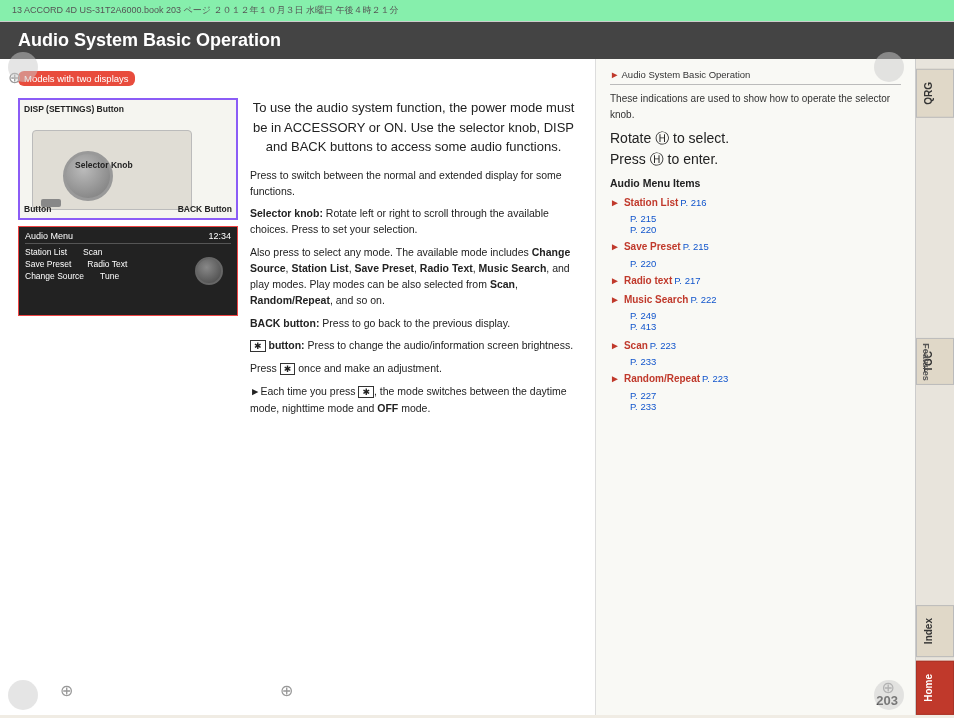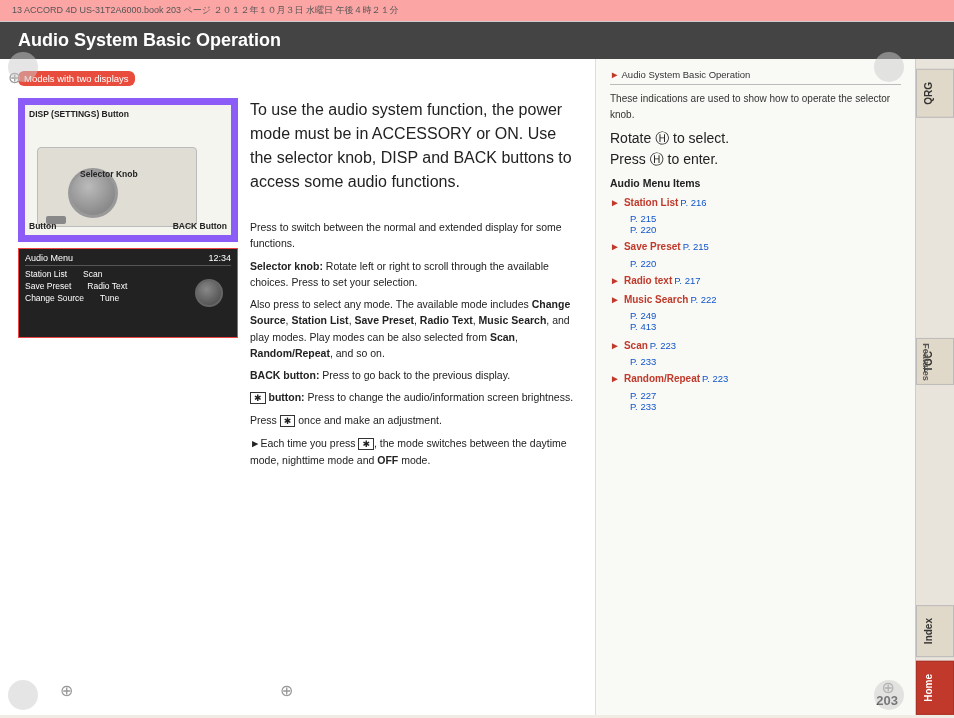--- a/index.html
+++ b/index.html
@@ -8,21 +8,21 @@
       height: 718px;
       background: #f0ece4;
       font-family: Arial, sans-serif;
       font-size: 11px;
       overflow: hidden;
       position: relative;
     }
 
     
     .top-bar {
-      background: #fca5a5;
+      background: #86efac;
       border-bottom: 1px solid #ccc;
       padding: 4px 12px;
       font-size: 9px;
       color: #555;
       display: flex;
       align-items: center;
       gap: 6px;
       height: 22px;
     }
 
@@ -109,37 +109,38 @@
       color: #fff;
       font-size: 9.5px;
       padding: 2px 6px;
       display: inline-block;
       margin-bottom: 6px;
       border-radius: 6px;
     }
 
     
     .intro-text {
-      font-size: 16px;
-      color: #222;
-      margin-bottom: 25px;
+      font-size: 13px;
+      color: #222;
+      margin-bottom: 10px;
       line-height: 1.5;
+      text-align: center;
     }
 
     
     .image-area {
       width: 220px;
       float: left;
       margin-right: 12px;
     }
 
     .device-image-top {
-      border: 7px solid #8b5cf6;
+      border: 2px solid #8b5cf6;
       background: #f5f5f0;
-      height: 144px;
+      height: 122px;
       margin-bottom: 6px;
       position: relative;
       overflow: hidden;
     }
 
     .device-label {
       font-size: 8.5px;
       font-weight: bold;
       color: #222;
       position: absolute;
@@ -326,21 +327,21 @@
       <div class="image-area">
 
         <div class="device-image-top">
 
           <span class="device-label" style="top: 4px; left: 4px;">DISP (SETTINGS) Button</span>
 
           <div style="position:absolute; bottom: 8px; left: 12px; width: 160px; height: 80px; background: #e0ddd5; border: 1px solid #bbb; border-radius: 4px; overflow: hidden;">
             <div style="position:absolute; top: 20px; left: 30px; width: 50px; height: 50px; border-radius: 50%; background: radial-gradient(circle at 40% 35%, #bbb, #777); border: 3px solid #999;"></div>
             <div style="position:absolute; top: 68px; left: 8px; width: 20px; height: 8px; background: #888; border-radius: 2px;"></div>
           </div>
-          <span class="device-label" style="bottom: 56px; left: 55px;">Selector Knob</span>
+          <span class="device-label" style="bottom: 48px; left: 55px;">Selector Knob</span>
           <span class="device-label" style="bottom: 4px; left: 4px;">Button</span>
           <span class="device-label" style="bottom: 4px; right: 4px;">BACK Button</span>
         </div>
 
         <div class="device-image-bottom">
           <div class="screen-content">
             <div class="screen-header">
               <span>Audio Menu</span>
               <span>12:34</span>
             </div>

